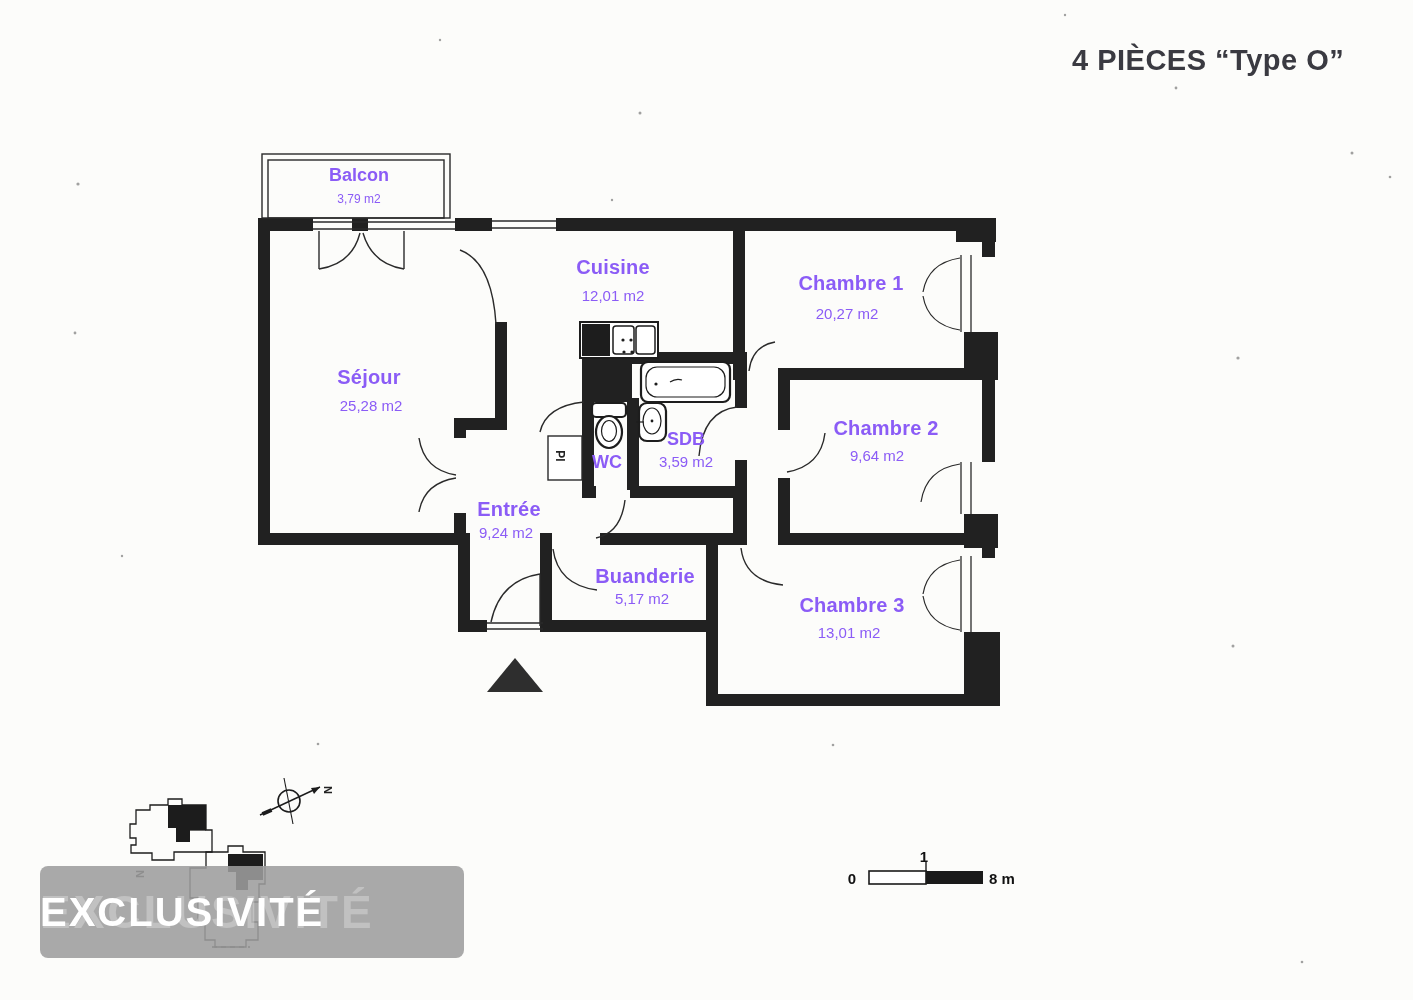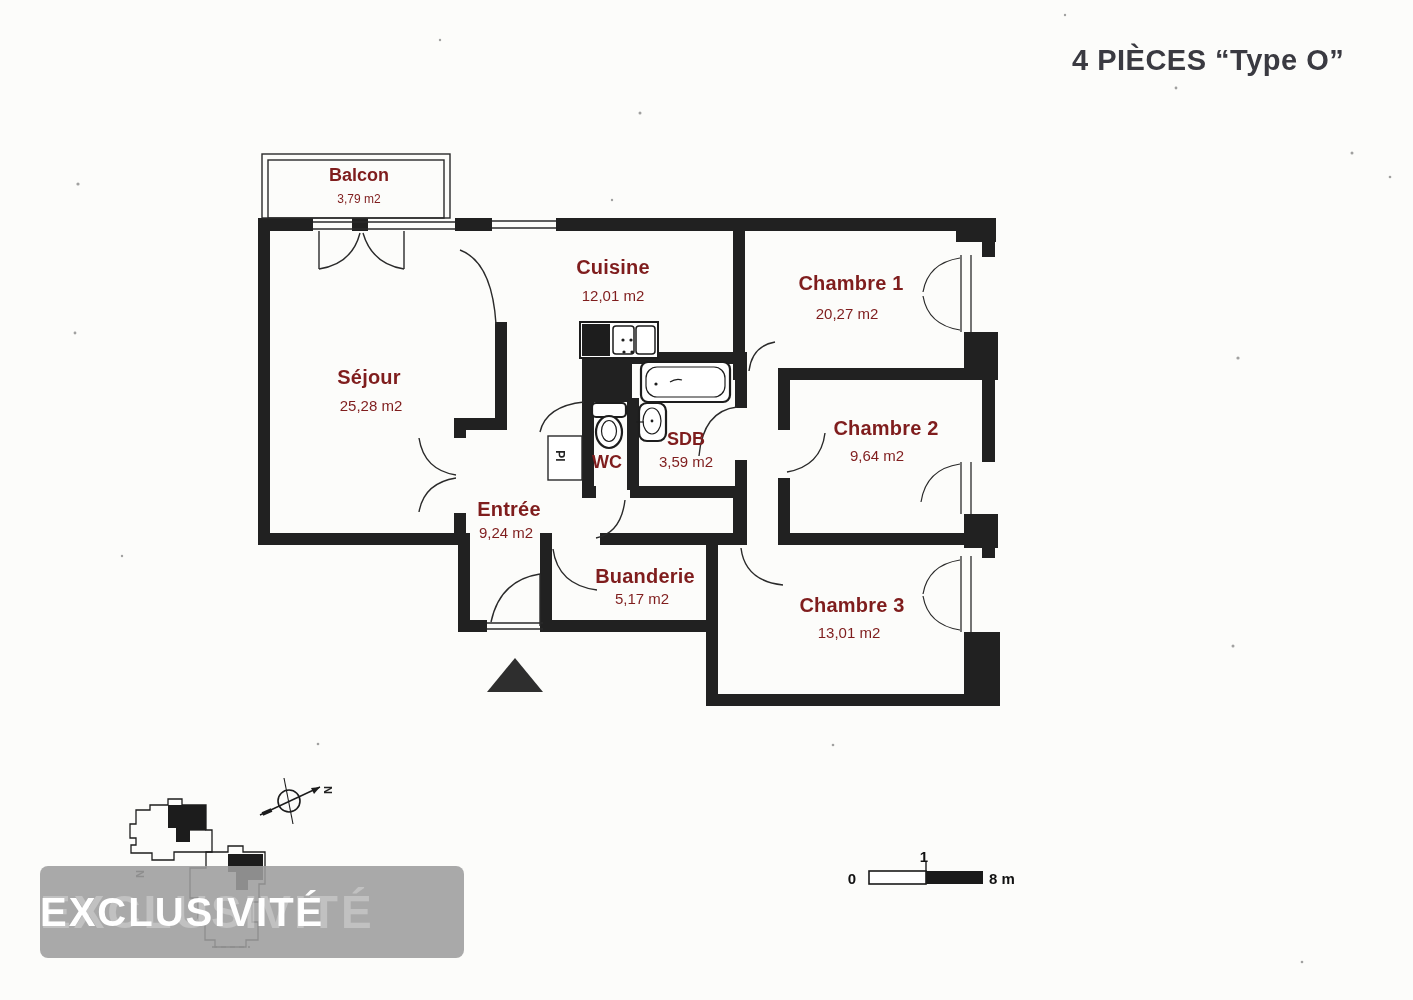--- a/index.html
+++ b/index.html
@@ -2,21 +2,21 @@
 <html><head>
 <meta charset="utf-8">
 <style>
   html,body{margin:0;padding:0;}
   body{background:#e8e8e6;font-family:"Liberation Sans", sans-serif;}
   #stage{
     position:relative;width:1413px;height:1000px;background:#fcfcfa;
     overflow:hidden;margin:0 auto;padding-left:32px;
   }
   #plan-svg{position:absolute;left:0;top:0;width:1413px;height:1000px;}
-  .txt{position:absolute;transform:translate(-50%,-50%);white-space:nowrap;color:#7f1d1d;}
+  .txt{position:absolute;transform:translate(-50%,-50%);white-space:nowrap;color:#8b5cf6;}
   .room-name{font-weight:bold;font-size:20px;letter-spacing:.2px;}
   .room-area{font-size:15px;text-align:center;}
   .small-name{font-weight:bold;font-size:18px;}
   .small-area{font-size:12px;}
   .big-abbr{font-weight:bold;font-size:18px;}
   .pl-label{font-size:12px;font-weight:bold;transform:translate(-50%,-50%) rotate(90deg);color:#222;}
   #page-title{
     position:absolute;left:1072px;top:44px;width:340px;
     font-size:29px;font-weight:bold;color:#3a3a41;letter-spacing:.5px;
   }

